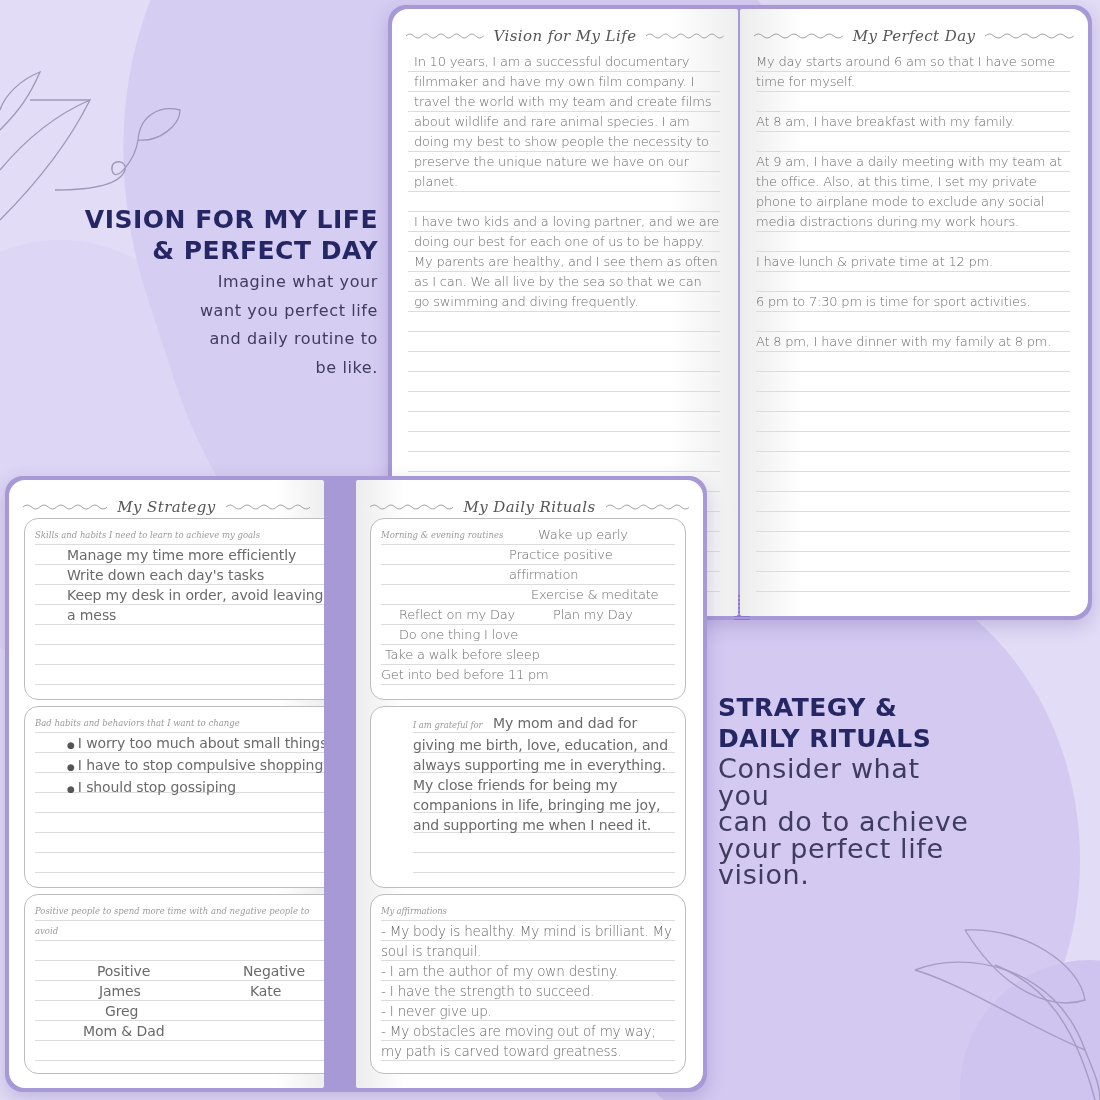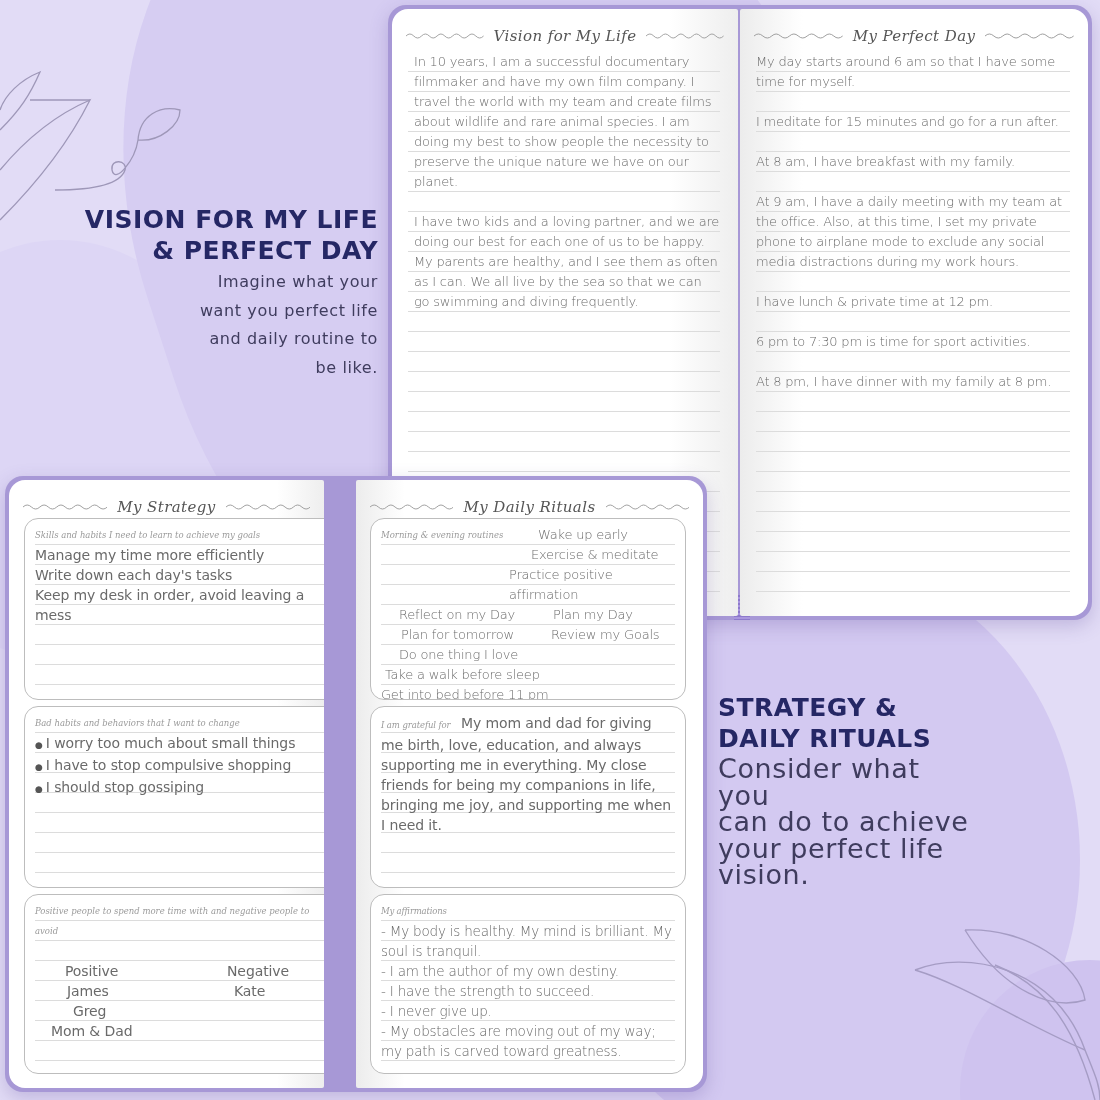--- a/index.html
+++ b/index.html
@@ -95,21 +95,21 @@
     overflow: hidden;
   }
   .box .ruled { left: 10px; right: 10px; }
   .prompt {
     font-family: "DejaVu Serif", serif;
     font-style: italic;
     font-size: 8.5px;
     color: #9a9a9a;
     line-height: 20px;
   }
-  .hand-lg { font-size: 14px; line-height: 20px; color: #6a6a6a; font-family: "DejaVu Sans", sans-serif; letter-spacing: -0.1px; }
+  .hand-lg { font-size: 14px; line-height: 20px; color: #6a6a6a; font-family: "DejaVu Sans", sans-serif; letter-spacing: -0.1px; margin-left: 32px; }
   .bullet::before { content: "\25CF"; font-size: 9px; margin-right: 3px; color: #555; }
 
   .rituals-row { display: flex; gap: 20px; }
   .rituals-row span { flex: 1; }
   .ribbon { position: absolute; background: repeating-linear-gradient(to bottom, #8d79cc 0px, #8d79cc 2px, #a996de 2px, #a996de 4px); }
 </style>
 </head>
 <body>
 
 <div class="bg-layer">
@@ -186,21 +186,20 @@
       <svg class="wave" viewBox="0 0 100 8" preserveAspectRatio="none">
           <path d="M0 4 Q5 0 10 4 T20 4 T30 4 T40 4 T50 4 T60 4 T70 4 T80 4 T90 4 T100 4" fill="none" stroke="#999" stroke-width="1"></path>
         </svg>
       <span class="page-title">My Perfect Day</span>
       <svg class="wave" viewBox="0 0 100 8" preserveAspectRatio="none">
           <path d="M0 4 Q5 0 10 4 T20 4 T30 4 T40 4 T50 4 T60 4 T70 4 T80 4 T90 4 T100 4" fill="none" stroke="#999" stroke-width="1"></path>
         </svg>
     </div>
     <div class="ruled hand" style="top:43px;height:555px;padding-left:0px;">
       <div class="hand-para">My day starts around 6 am so that I have some time for myself.</div>
-      <div class="hand-para">I meditate for 15 minutes and go for a run after.</div>
       <div class="hand-para">At 8 am, I have breakfast with my family.</div>
       <div class="hand-para">At 9 am, I have a daily meeting with my team at the office. Also, at this time, I set my private phone to airplane mode to exclude any social media distractions during my work hours.</div>
       <div class="hand-para">I have lunch &amp; private time at 12 pm.</div>
       <div class="hand-para">6 pm to 7:30 pm is time for sport activities.</div>
       <div class="hand-para">At 8 pm, I have dinner with my family at 8 pm.</div>
     </div>
   </div>
 </div>
 
 <div class="notebook nb-bottom">
@@ -261,29 +260,25 @@
           <path d="M0 4 Q5 0 10 4 T20 4 T30 4 T40 4 T50 4 T60 4 T70 4 T80 4 T90 4 T100 4" fill="none" stroke="#999" stroke-width="1"></path>
         </svg>
     </div>
 
     <div class="box" style="left:14px;top:38px;width:316px;height:182px;">
       <div class="ruled" style="top:6px;height:170px;">
         <div class="rituals-row">
           <span class="prompt">Morning &amp; evening routines</span>
           <span class="hand" style="text-align:left">Wake up early</span>
         </div>
+        <div class="hand" style="padding-left:128px">Practice positive affirmation</div>
         <div class="hand" style="padding-left:150px">Exercise &amp; meditate</div>
-        <div class="hand" style="padding-left:128px">Practice positive affirmation</div>
         <div class="rituals-row hand">
           <span style="padding-left:18px">Reflect on my Day</span>
           <span style="padding-left:12px">Plan my Day</span>
-        </div>
-        <div class="rituals-row hand">
-          <span style="padding-left:20px">Plan for tomorrow</span>
-          <span style="padding-left:6px">Review my Goals</span>
         </div>
         <div class="hand" style="padding-left:18px">Do one thing I love</div>
         <div class="hand" style="padding-left:4px">Take a walk before sleep</div>
         <div class="hand">Get into bed before 11 pm</div>
       </div>
     </div>
 
     <div class="box" style="left:14px;top:226px;width:316px;height:182px;">
       <div class="ruled hand-lg" style="top:6px;height:170px;">
         <span class="prompt" style="margin-right:6px">I am grateful for</span>

